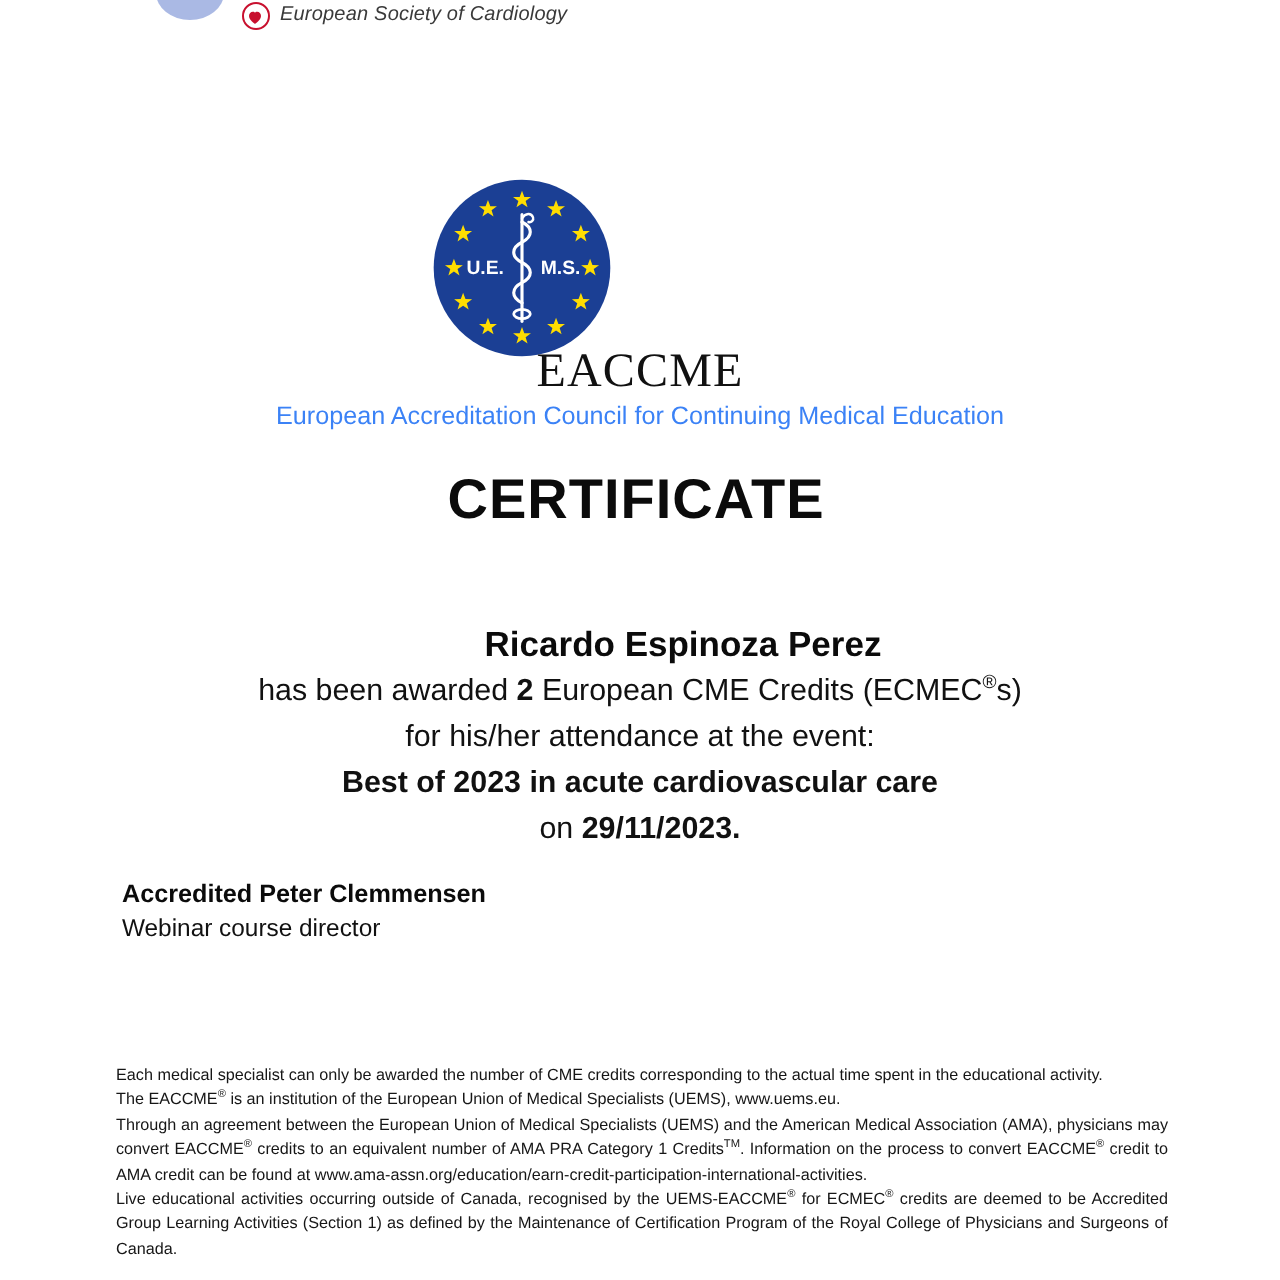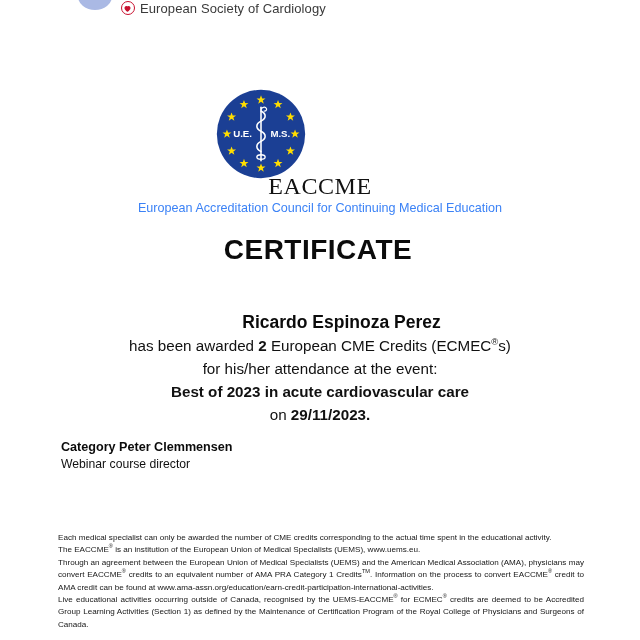--- a/index.html
+++ b/index.html
@@ -49,25 +49,26 @@
     display: block;
     position: relative;
     background: #ffffff;
   }
   .esc-heart-circle svg {
     position: absolute;
     left: 1.3px;
     top: 1.6px;
   }
   .esc-text {
-    font-size: 13px;
+    font-size: 10px;
     color: #3a3a3a;
     letter-spacing: 0.1px;
     white-space: nowrap;
     line-height: 1;
+    font-style: italic;
   }
 
   
   .emblem-wrap {
     position: absolute;
     top: 88px;
     left: 0;
     width: 521px;
     text-align: center;
   }
@@ -236,21 +237,21 @@
 
 <div class="award-block">
   <div class="award-name">Ricardo Espinoza Perez</div>
   <div class="award-line"><span>has been awarded </span><b>2</b><span> European CME Credits (ECMEC</span><span class="sup-reg">®</span><span>s)</span></div>
   <div class="award-line">for his/her attendance at the event:</div>
   <div class="award-line"><b>Best of 2023</b><b> in acute cardiovascular care</b></div>
   <div class="award-line"><span>on </span><b>29/11/2023.</b></div>
 </div>
 
 <div class="signature">
-  <div class="sig-name">Category Peter Clemmensen</div>
+  <div class="sig-name">Accredited Peter Clemmensen</div>
   <div class="sig-role">Webinar course director</div>
 </div>
 
 <div class="footer">
   <p class="plain">Each medical specialist can only be awarded the number of CME credits corresponding to the actual time spent in the educational activity.</p>
   <p class="plain"><span>The EACCME</span><span class="sup">®</span><span> is an institution of the European Union of Medical Specialists (UEMS), www.uems.eu.</span></p>
   <p class="justify"><span>Through an agreement between the European Union of Medical Specialists (UEMS) and the American Medical Association (AMA), physicians may convert EACCME</span><span class="sup">®</span><span> credits to an equivalent number of AMA PRA Category 1 Credits</span><span class="sup">TM</span><span>. Information on the process to convert EACCME</span><span class="sup">®</span><span> credit to AMA credit can be found at www.ama-assn.org/education/earn-credit-participation-international-activities.</span></p>
   <p class="justify"><span>Live educational activities occurring outside of Canada, recognised by the UEMS-EACCME</span><span class="sup">®</span><span> for ECMEC</span><span class="sup">®</span><span> credits are deemed to be Accredited Group Learning Activities (Section 1) as defined by the Maintenance of Certification Program of the Royal College of Physicians and Surgeons of Canada.</span></p>
 </div>
 

